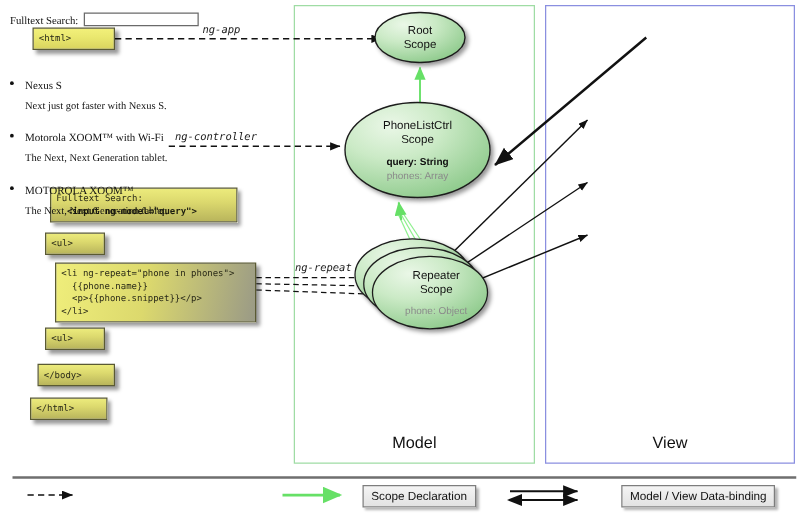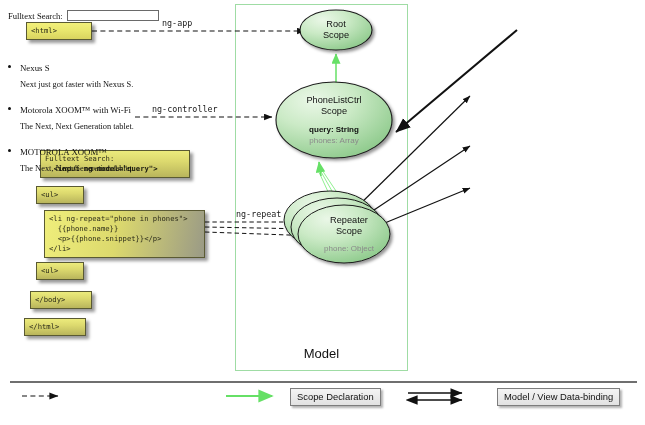--- a/index.html
+++ b/index.html
@@ -14,21 +14,21 @@
   }
   #stage { position: absolute; left: 0; top: 0; width: 645px; height: 425px; }
 
   
   .panel {
     position: absolute;
     background: #ffffff;
     box-sizing: border-box;
   }
   #panel-template { left: 18px;  top: 4px; width: 210px; height: 367px; border: 1px solid #e8e46a; }
-  #panel-model    { left: 235px; top: 4px; width: 173px; height: 367px; border: 1px solid #9fdca4; }
+  #panel-model    { left: 235px; top: 4px; width: 193px; height: 367px; border: 1px solid #9fdca4; }
   #panel-view     { left: 436px; top: 4px; width: 200px; height: 367px; border: 1px solid #8a8fe0; }
 
   .panel-title {
     position: absolute;
     left: 0; right: 0; bottom: 9px;
     text-align: center;
     font-size: 13px;
     color: #111;
   }
 
@@ -69,20 +69,21 @@
   }
   .code-strong { color: #1d1d10; font-weight: bold; }
 
   
   .conn-label {
     position: absolute;
     font-family: "DejaVu Sans Mono", monospace;
     font-size: 8.4px;
     color: #1a1a1a;
     white-space: nowrap;
+    font-style: italic;
   }
 
   
   .view-body {
     position: absolute;
     left: 8px; top: 10px; right: 8px;
     font-family: "Liberation Serif", serif;
     color: #111;
   }
   .view-search-row {
@@ -146,20 +147,23 @@
   .ell-title { font-size: 9.2px; fill: #111; }
   .ell-prop  { font-family: "DejaVu Sans Mono", monospace; font-size: 8px; }
 </style>
 </head>
 <body>
 
 <div id="stage">
 
   <div class="panel" id="panel-model" style="border-color: rgb(159, 220, 164);">
     <div class="panel-title">Model</div>
+  </div>
+  <div class="panel" id="panel-view" style="border-color: rgb(138, 143, 224);">
+    <div class="panel-title">View</div>
   </div>
 
   <div class="vedge" id="edge-left" style="top:2px; height:0px;"></div>
   <div class="hrule" id="rule-mid"></div>
 
   <svg class="overlay" viewBox="0 0 645 425">
     <defs>
       <marker id="ah-black" markerWidth="9" markerHeight="9" refX="7.2" refY="3" orient="auto">
         <path d="M0,0 L7.5,3 L0,6 z" fill="#111"></path>
       </marker>
@@ -239,21 +243,21 @@
   &lt;p&gt;{{phone.snippet}}&lt;/p&gt;
 &lt;/li&gt;</div>
 
   <div class="code-box olive" style="left:36px; top:262px; width:48px;">&lt;ul&gt;</div>
 
   <div class="code-box olive" style="left:30px; top:291px; width:62px;">&lt;/body&gt;</div>
 
   <div class="code-box olive" style="left:24px; top:318px; width:62px;">&lt;/html&gt;</div>
 
   <div class="conn-label" style="left:162px; top:18px;">ng-app</div>
-  <div class="conn-label" style="left:152px; top:104px;text-align:center;">ng-controller</div>
+  <div class="conn-label" style="left:140px; top:104px;text-align:center;">ng-controller</div>
   <div class="conn-label" style="left:236px; top:209px;">ng-repeat</div>
 
   <div class="view-body">
     <div class="view-search-row">
       <span>Fulltext Search:</span>
       <input class="view-input" type="text" placeholder="" style="">
     </div>
 
     <ul class="view-list" style="margin-top:42px;">
       <li class="view-li" style="margin-bottom:16px;">

